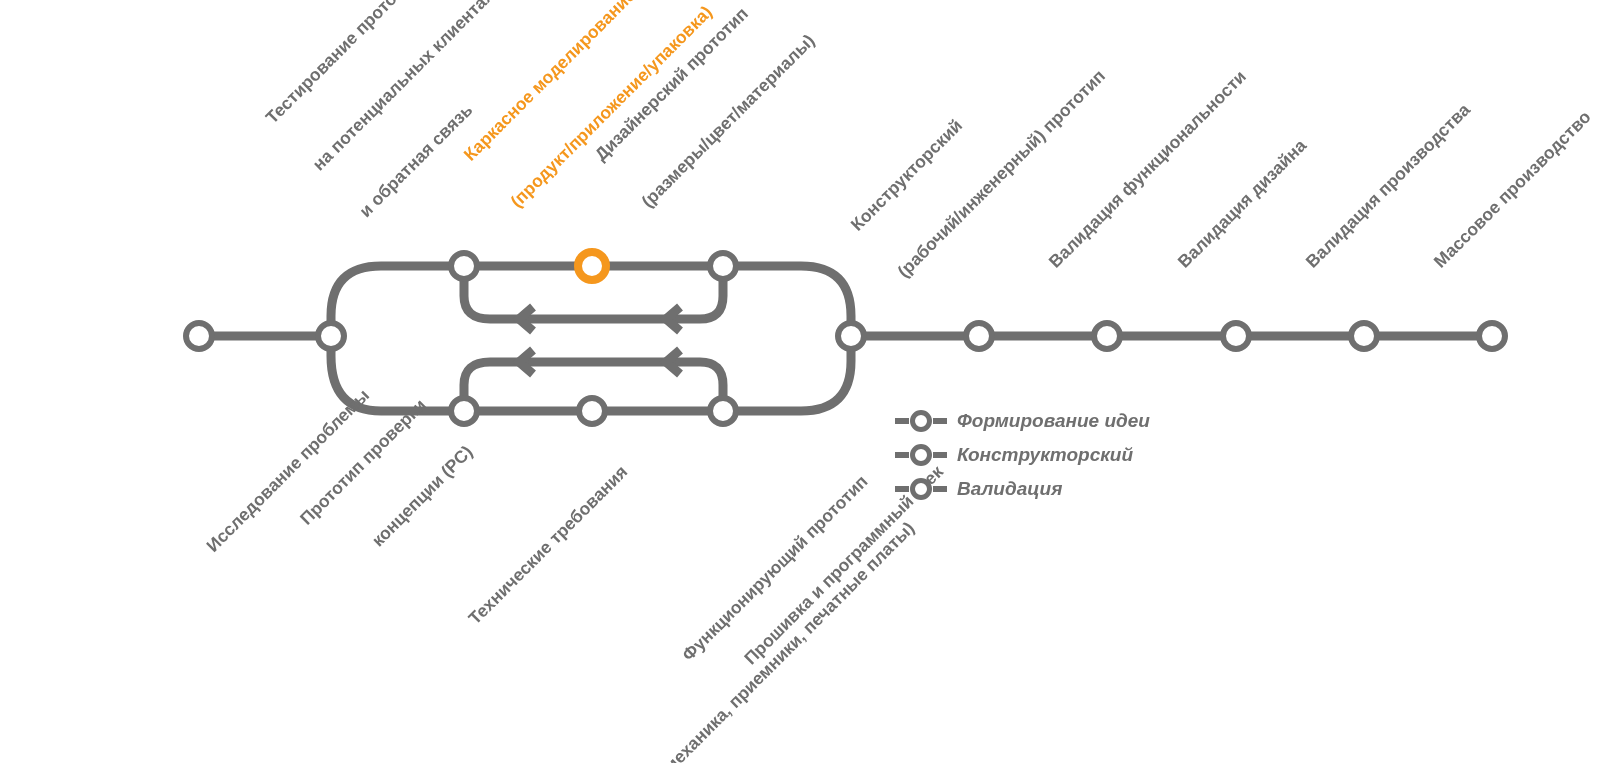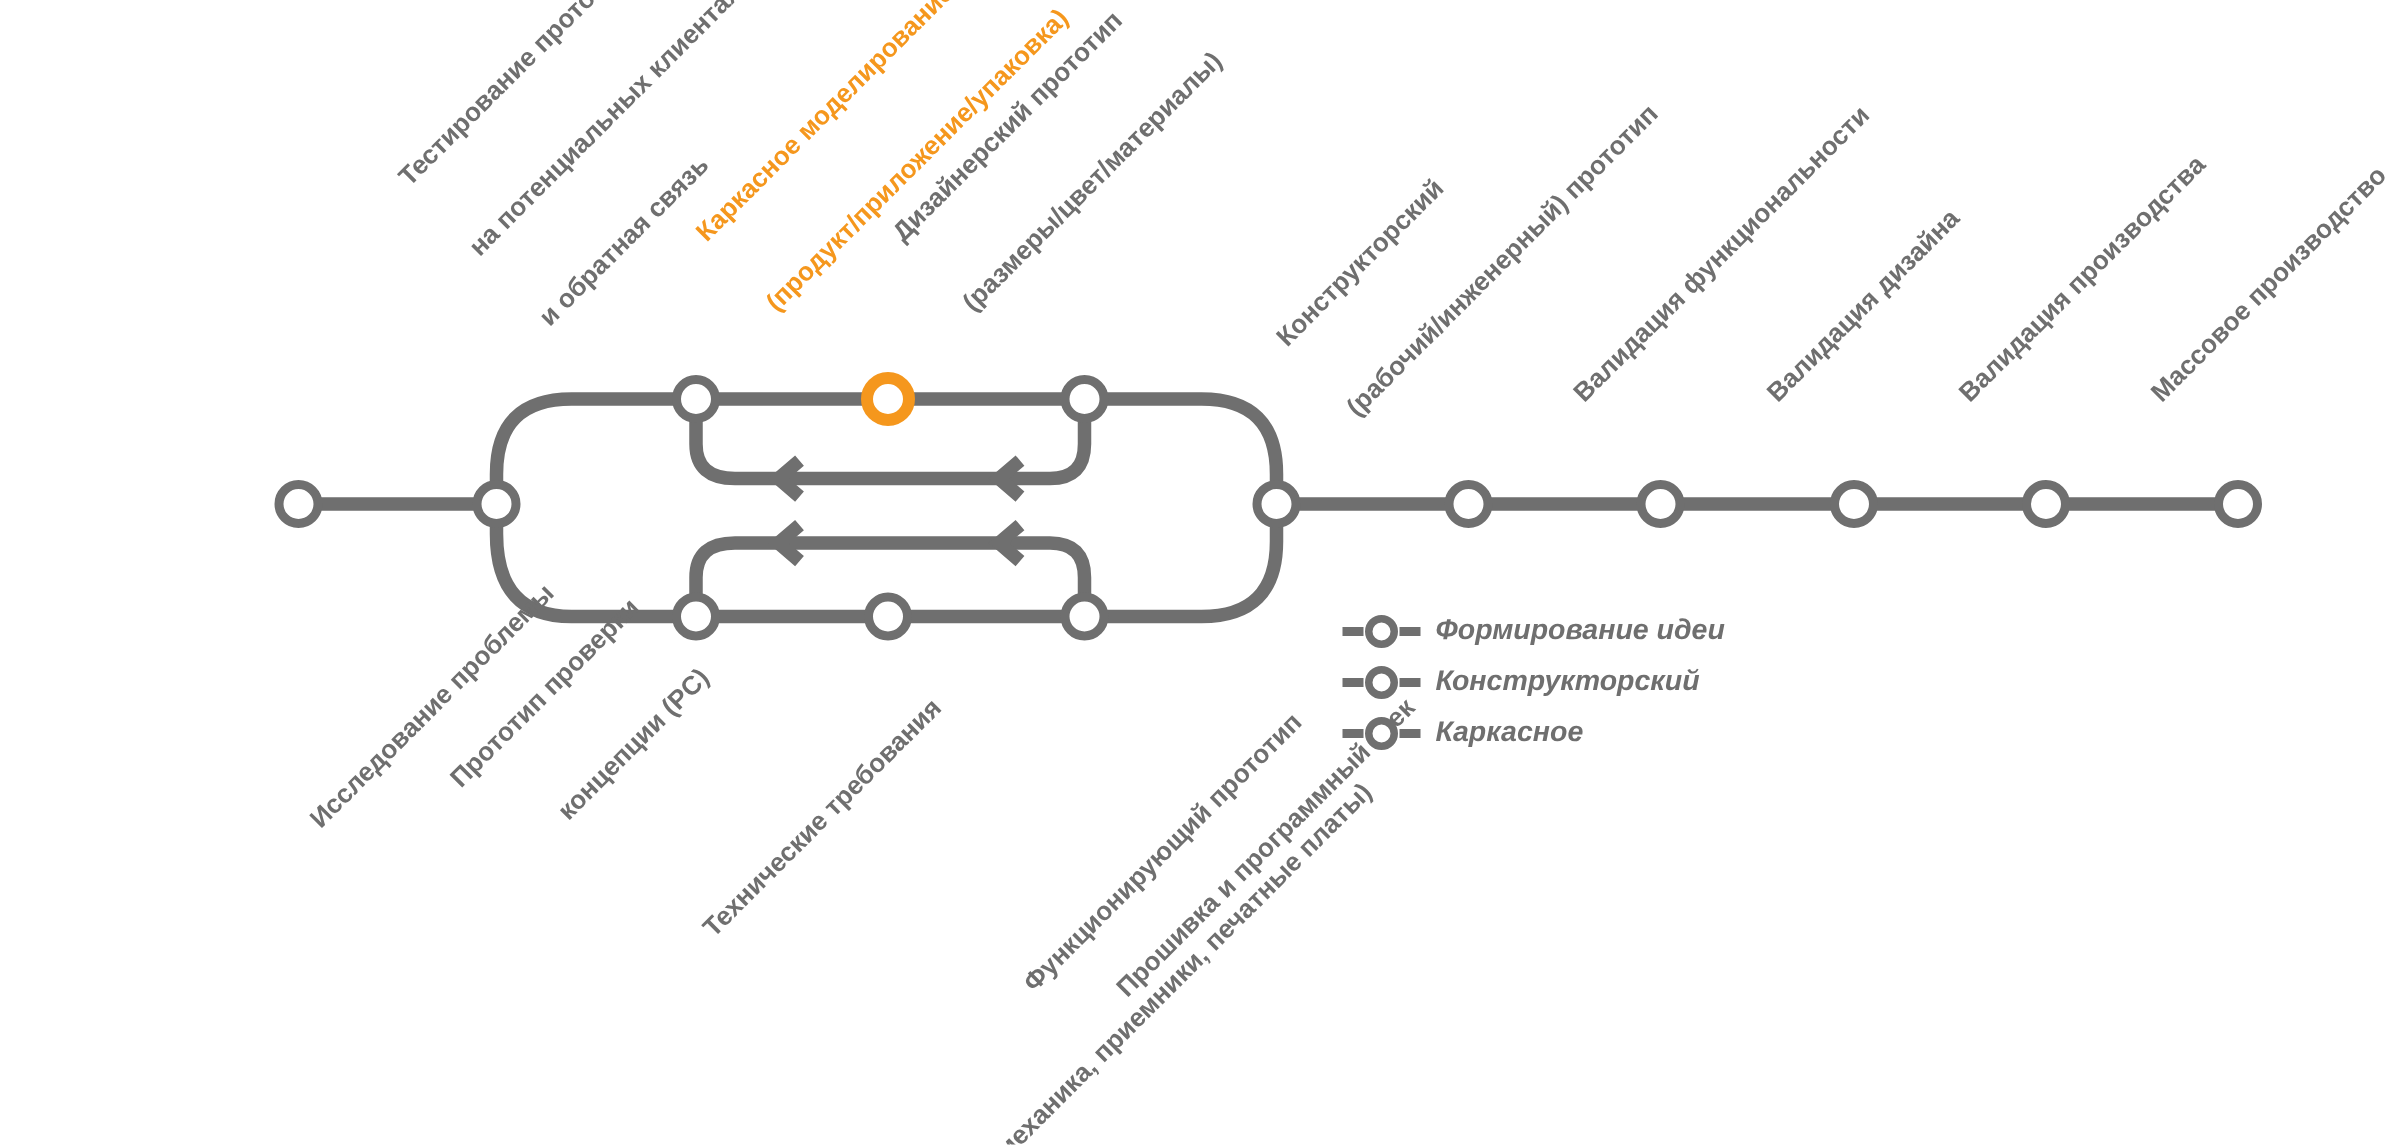--- a/index.html
+++ b/index.html
@@ -201,18 +201,18 @@
       </svg>
       <span class="legend-text">Конструкторский</span>
     </div>
 
     <div class="legend-row">
       <svg class="legend-marker" viewBox="0 0 56 22">
         <line x1="2" y1="11" x2="16" y2="11" stroke="#6f6f6f" stroke-width="6" stroke-linecap="butt"></line>
         <line x1="40" y1="11" x2="54" y2="11" stroke="#6f6f6f" stroke-width="6" stroke-linecap="butt"></line>
         <circle cx="28" cy="11" r="8.5" fill="#ffffff" stroke="#6f6f6f" stroke-width="5"></circle>
       </svg>
-      <span class="legend-text">Каркасное</span>
+      <span class="legend-text">Валидация</span>
     </div>
 
   </div>
 
 </div>
 
 </body></html>

